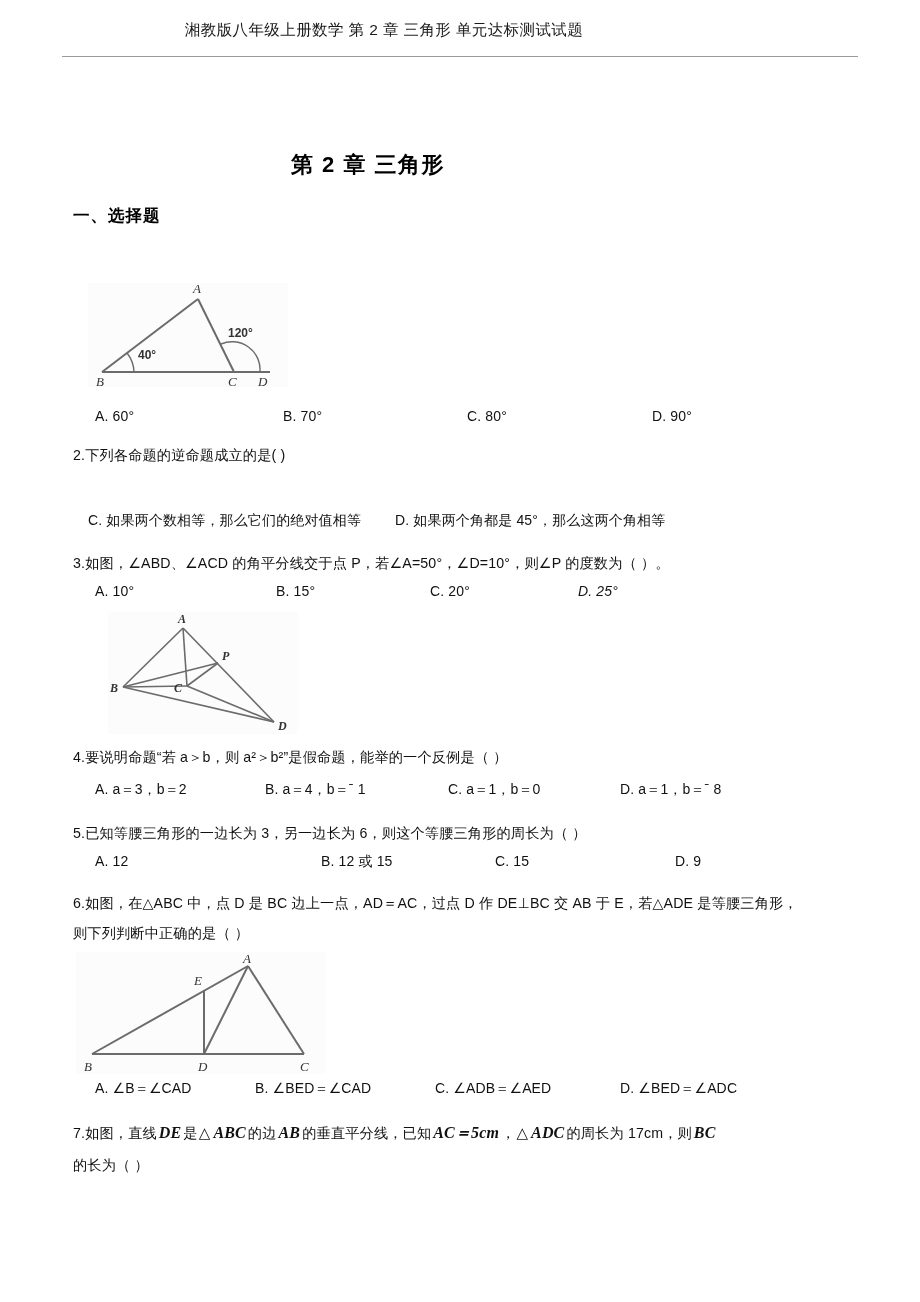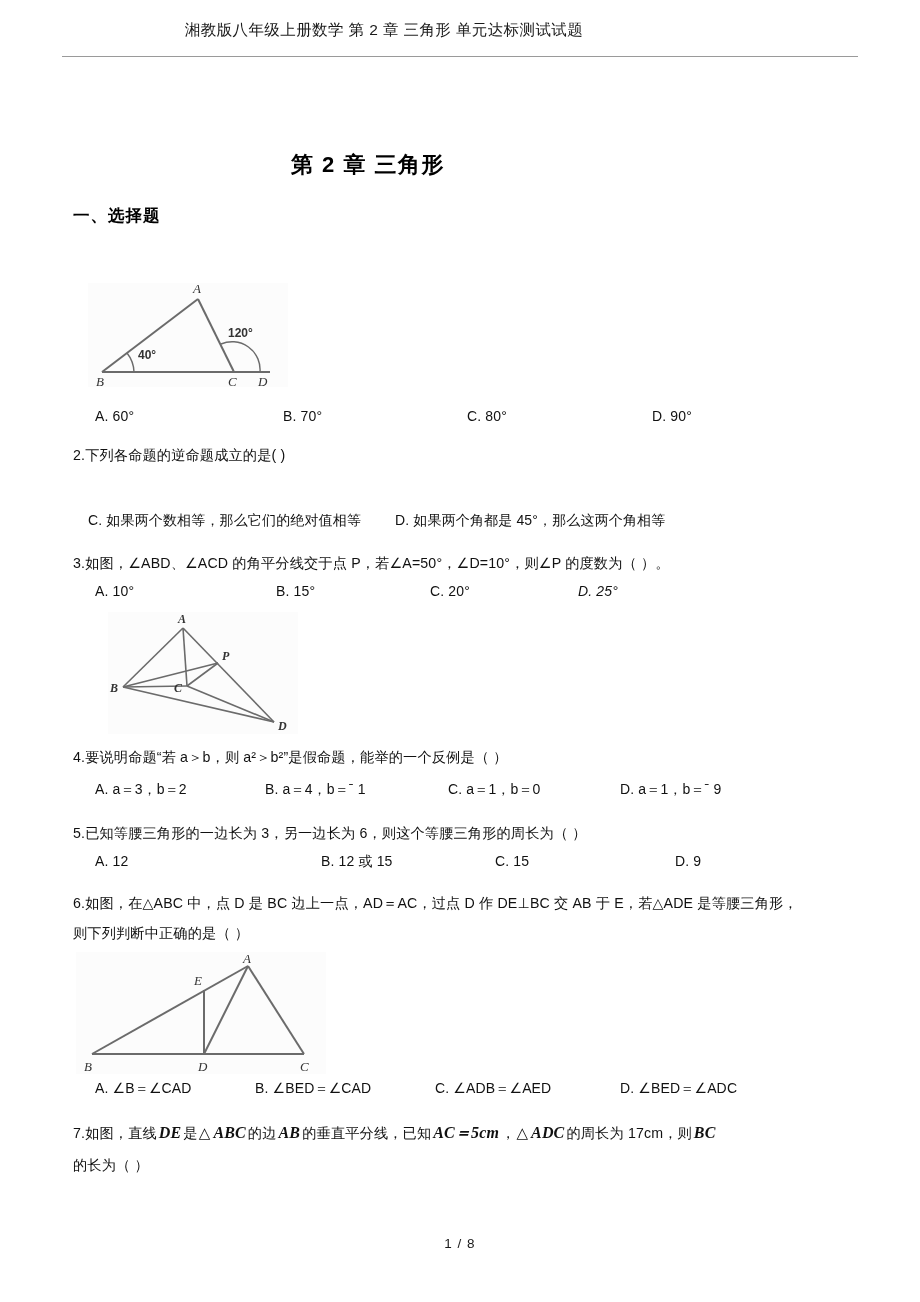--- a/index.html
+++ b/index.html
@@ -208,21 +208,21 @@
       <text x="170" y="118" font-family="Liberation Serif, serif" font-style="italic" font-weight="bold" font-size="12" fill="#333">D</text>
     </svg>
   </div>
 
   <div class="q" style="top:742px;">4.要说明命题“若 a＞b，则 a²＞b²”是假命题，能举的一个反例是（   ）</div>
 
   <div class="opt-row" style="top:781px;">
     <span class="opt" style="left:95px;">A. a＝3，b＝2</span>
     <span class="opt" style="left:265px;">B. a＝4，b＝ˉ 1</span>
     <span class="opt" style="left:448px;">C. a＝1，b＝0</span>
-    <span class="opt" style="left:620px;">D. a＝1，b＝ˉ 9</span>
+    <span class="opt" style="left:620px;">D. a＝1，b＝ˉ 8</span>
   </div>
 
   <div class="q" style="top:818px;">5.已知等腰三角形的一边长为 3，另一边长为 6，则这个等腰三角形的周长为（    ）</div>
 
   <div class="opt-row" style="top:853px;">
     <span class="opt" style="left:95px;">A. 12</span>
     <span class="opt" style="left:280px;margin-left:41px;">B. 12 或 15</span>
     <span class="opt" style="left:495px;">C. 15</span>
     <span class="opt" style="left:675px;">D. 9</span>
   </div>
@@ -257,15 +257,14 @@
     <span class="opt" style="left:255px;">B. ∠BED＝∠CAD</span>
     <span class="opt" style="left:435px;">C. ∠ADB＝∠AED</span>
     <span class="opt" style="left:620px;">D. ∠BED＝∠ADC</span>
   </div>
 
   <div class="q" style="top:1118px;">
     <span>7.如图，直线</span><span class="mi">DE</span><span>是</span><span class="mtri">△</span><span class="mi">ABC</span><span>的边</span><span class="mi">AB</span><span>的垂直平分线，已知</span><span class="mi">AC＝5cm</span><span>，</span><span class="mtri">△</span><span class="mi">ADC</span><span>的周长为 17cm，则</span><span class="mi">BC</span>
   </div>
   <div class="q" style="top:1150px;">的长为（  ）</div>
 
-  <div class="footer">1 / 8</div>
 
 </div>
 
 </body></html>

